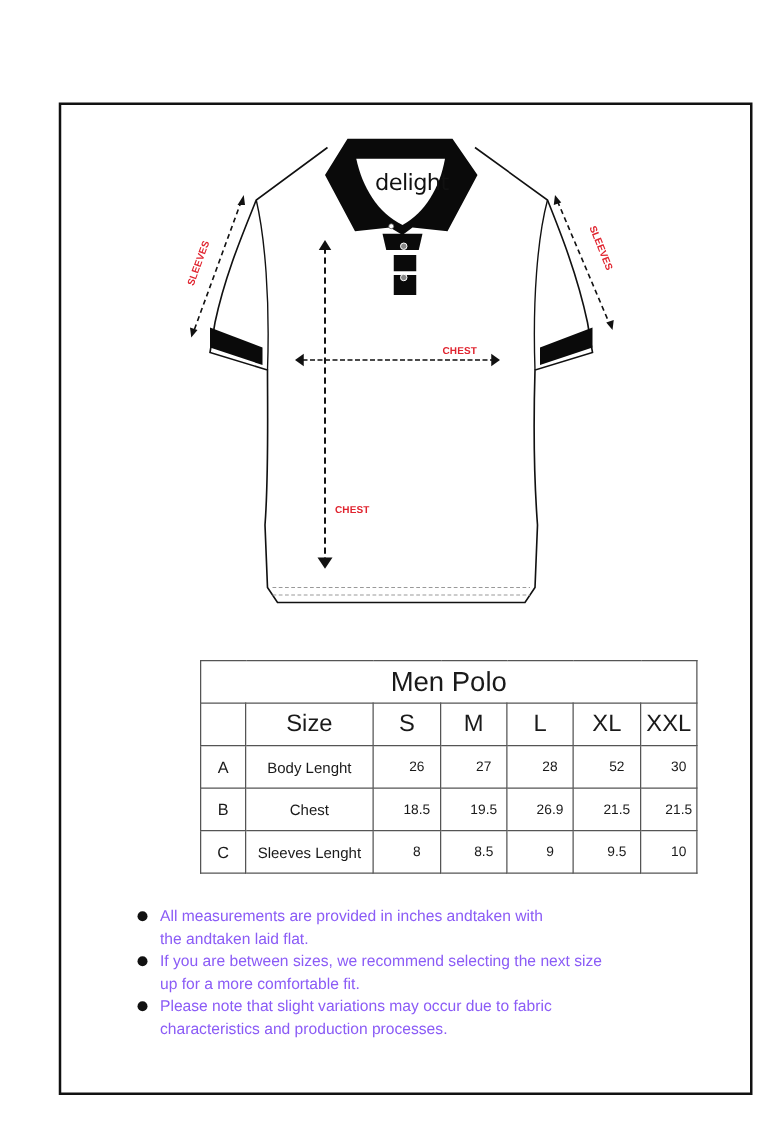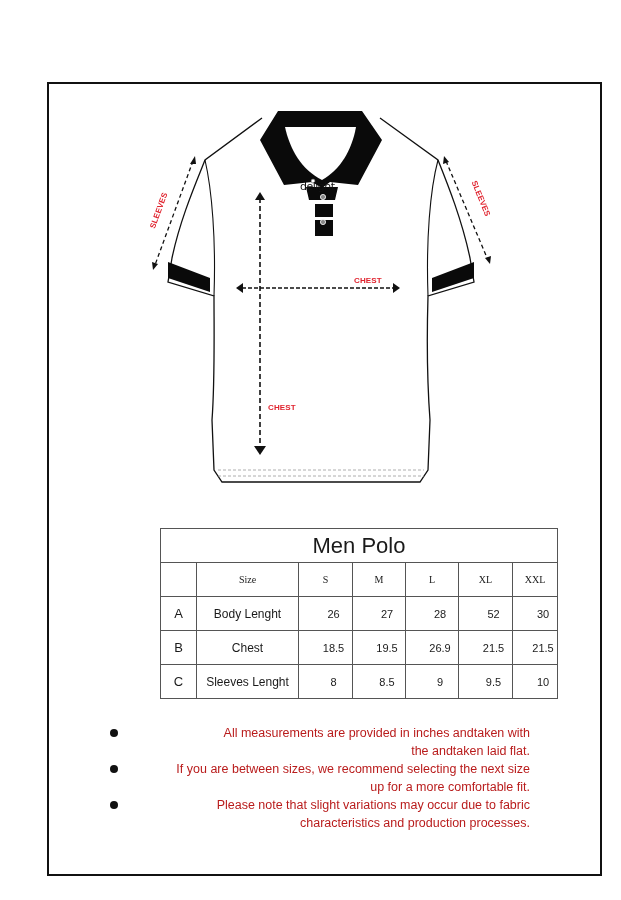--- a/index.html
+++ b/index.html
@@ -1,27 +1,27 @@
 <!DOCTYPE html>
 <html><head>
 <meta charset="utf-8">
 <style>
   html, body { margin:0; padding:0; background:#ffffff; }
   body { width:621px; height:900px; position:relative; overflow:hidden; font-family:"Liberation Sans", sans-serif; color:#1a1a1a; }
   .frame { position:absolute; left:47px; top:82px; width:551px; height:790px; border:2px solid #111; box-sizing:content-box; }
   .art { position:absolute; left:0; top:0; width:621px; height:520px; }
   .lbl { position:absolute; font-family:"Liberation Sans", sans-serif; font-weight:bold; color:#e0242f; font-size:8px; letter-spacing:0.1px; }
-  .brand { position:absolute; left:300px; top:136px; font-family:"DejaVu Sans", sans-serif; font-size:11px; color:#111; letter-spacing:-0.5px;margin-top:44px; }
+  .brand { position:absolute; left:300px; top:136px; font-family:"DejaVu Sans", sans-serif; font-size:18px; color:#111; letter-spacing:-0.5px; }
   table.size { position:absolute; left:128px; top:528px; width:397px; border-collapse:collapse; table-layout:fixed;margin-left:32px; }
   table.size td { border:1px solid #555; text-align:center; vertical-align:middle; font-size:12px; height:33px; padding:0; }
   table.size td.title { font-size:22px; height:33px; }
-  table.size td.hdr { font-size:10px;font-family:Liberation Serif, serif; }
+  table.size td.hdr { font-size:19px; }
   table.size td.rowkey { font-size:13px; }
   table.size td.num { font-size:11px;padding-left:16px; }
-  .notes { position:absolute; left:110px; top:724px; width:420px; font-size:12.5px; line-height:18px; color:#b91c1c;text-align:right; }
+  .notes { position:absolute; left:110px; top:724px; width:420px; font-size:12.5px; line-height:18px; color:#8b5cf6; }
   .note { position:relative; padding-left:18px; }
   .bullet { position:absolute; left:0; top:5px; width:8px; height:8px; border-radius:50%; background:#111; }
 </style>
 </head>
 <body>
 
 <div class="frame"></div>
 
 <svg class="art" viewBox="0 0 621 520" xmlns="http://www.w3.org/2000/svg">
 

